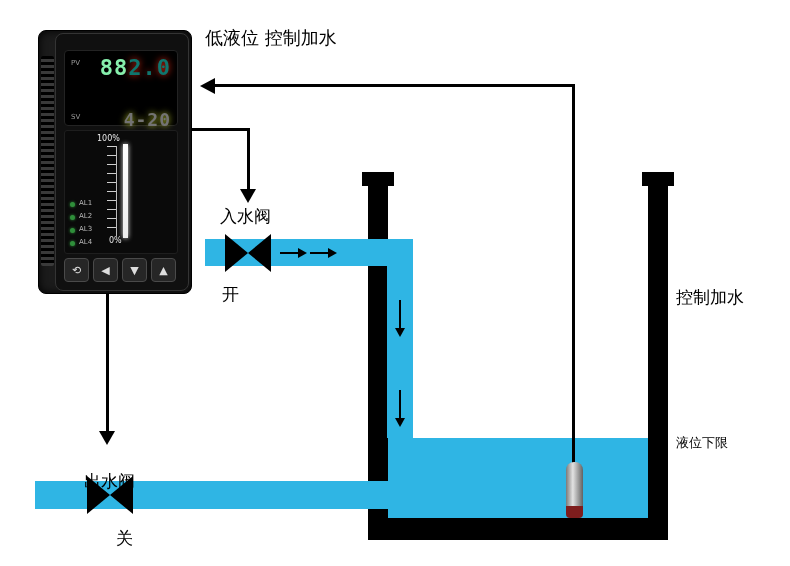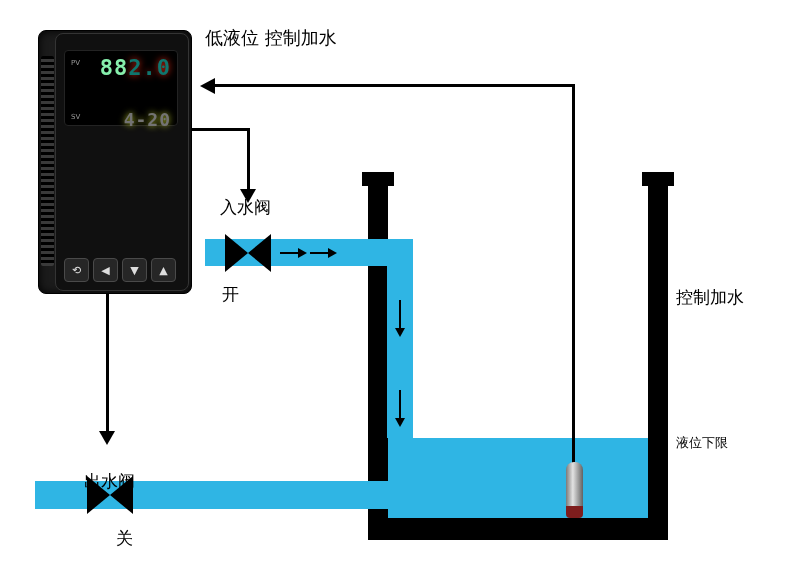--- a/index.html
+++ b/index.html
@@ -130,21 +130,21 @@
   <div class="line" style="left:106px;top:292px;width:3px;height:140px"></div>
   <div class="ah-down" style="left:99px;top:431px"></div>
 
   <div class="tankpart" style="left:652px;top:288px;width:14px;height:13px"></div>
   <div class="tankpart" style="left:652px;top:436px;width:14px;height:13px"></div>
 
   <div class="probe-body"></div>
   <div class="probe-tip"></div>
 
   <div class="label" style="left:205px;top:26px;font-size:18px">低液位 控制加水</div>
-  <div class="label" style="left:220px;top:196px;font-size:17px">入水阀</div>
+  <div class="label" style="left:220px;top:205px;font-size:17px">入水阀</div>
   <div class="label" style="left:222px;top:283px;font-size:17px">开</div>
   <div class="label" style="left:84px;top:470px;font-size:17px">出水阀</div>
   <div class="label" style="left:116px;top:527px;font-size:17px">关</div>
   <div class="label" style="left:676px;top:286px;font-size:17px">控制加水</div>
   <div class="label" style="left:676px;top:434px;font-size:13px">液位下限</div>
 
   <div id="instrument">
     <div class="case"></div>
     <div class="vents"></div>
     <div class="front">
@@ -153,20 +153,42 @@
           <span class="tinylbl">PV</span>
           <span class="digits" style="font-size:22px">
             <span class="pvghost">88</span><span class="pvmain">2.0</span>
           </span>
         </div>
         <div class="svrow">
           <span class="tinylbl">SV</span>
           <span class="digits svmain" style="font-size:18px">4-20</span>
         </div>
       </div>
+      <div class="bararea">
+        <span class="scaletop">100%</span>
+        <div class="ruler"></div>
+        <div class="bar"></div>
+        <span class="scalebot">0%</span>
+        <div class="ledrow" style="top:68px">
+            <span class="led"></span>
+            <span class="ledlbl">AL1</span>
+          </div>
+        <div class="ledrow" style="top:81px">
+            <span class="led"></span>
+            <span class="ledlbl">AL2</span>
+          </div>
+        <div class="ledrow" style="top:94px">
+            <span class="led"></span>
+            <span class="ledlbl">AL3</span>
+          </div>
+        <div class="ledrow" style="top:107px">
+            <span class="led"></span>
+            <span class="ledlbl">AL4</span>
+          </div>
+      </div>
       <div class="btnrow">
         <div class="btn">⟲</div>
         <div class="btn">◀</div>
         <div class="btn">▼</div>
         <div class="btn">▲</div>
       </div>
     </div>
   </div>
 
 </div>

